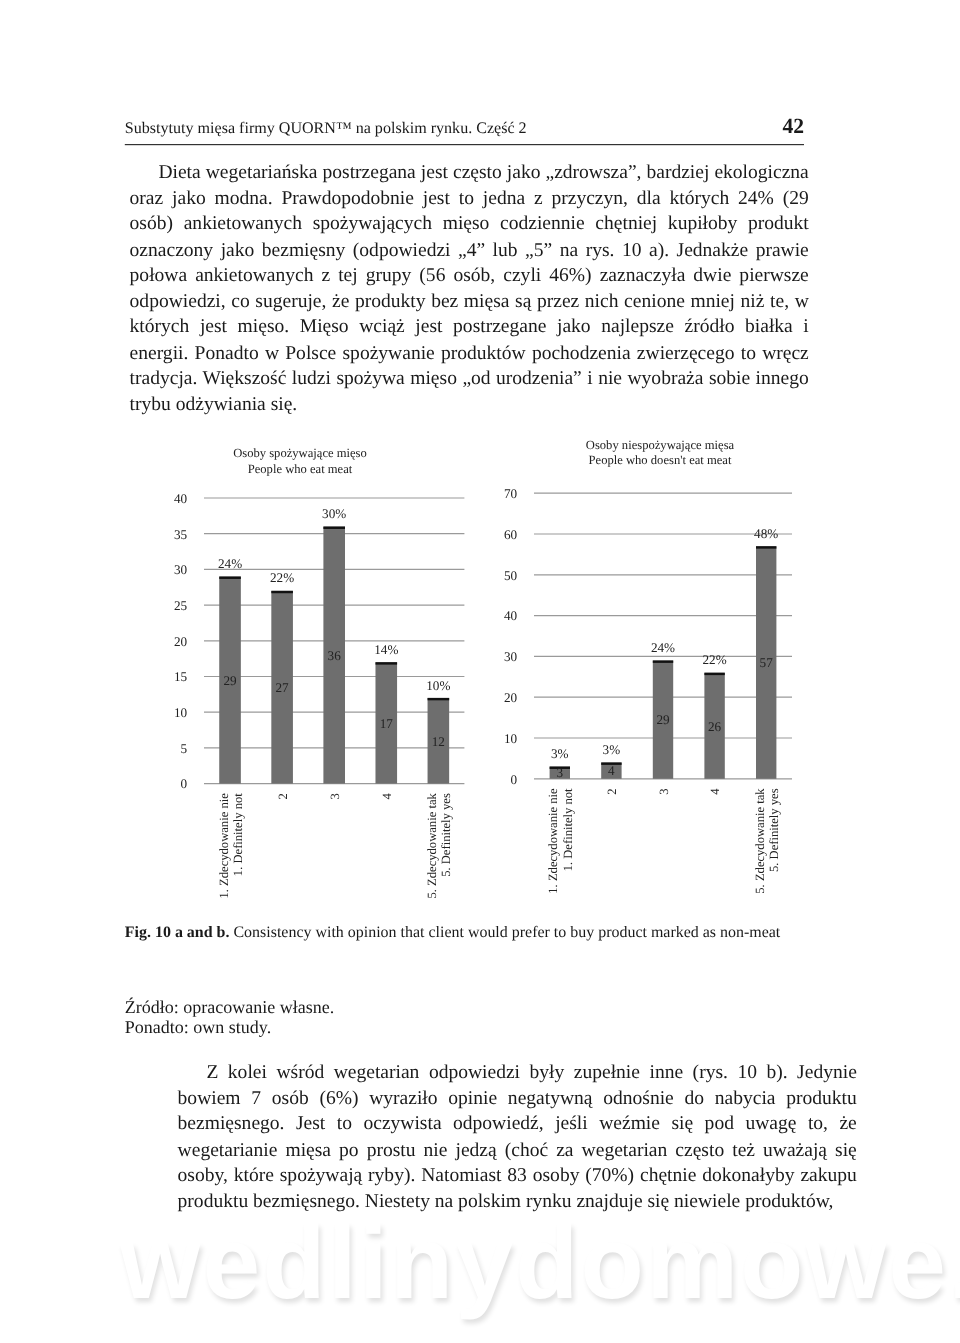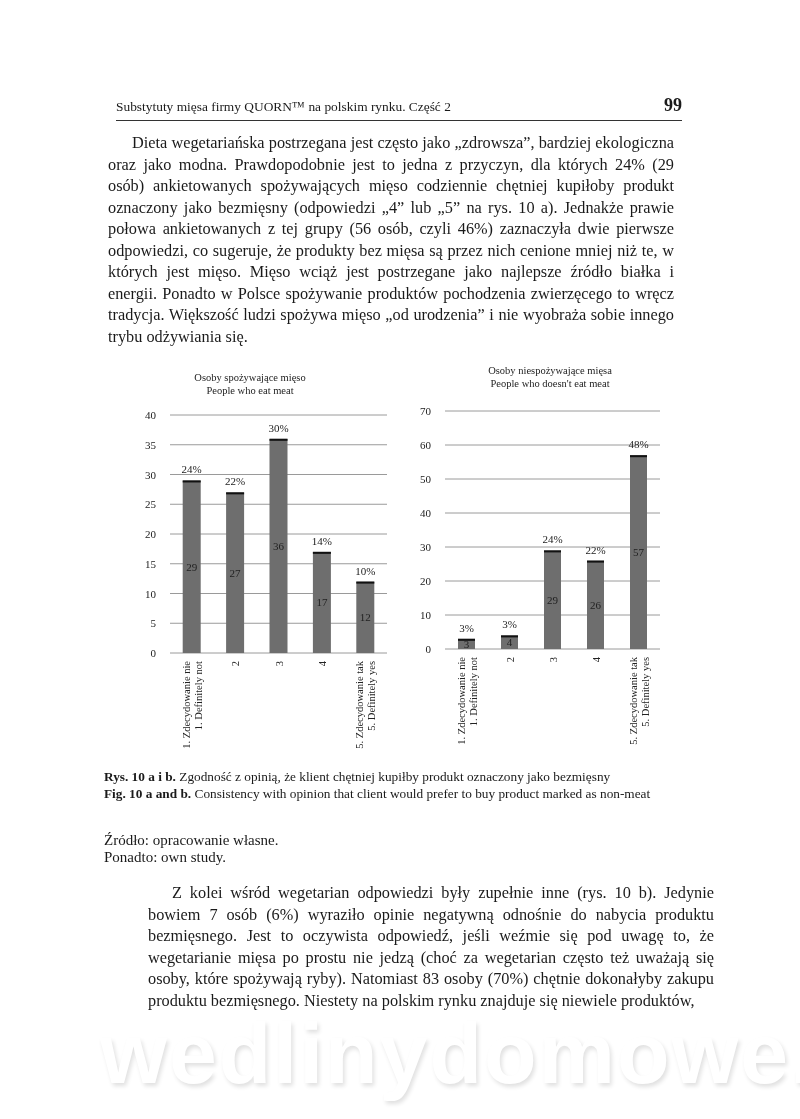--- a/index.html
+++ b/index.html
@@ -1,18 +1,18 @@
 <!DOCTYPE html>
 <html><head>
 <meta charset="utf-8">
 <style>
   html, body { margin: 0; padding: 0; background: #ffffff; }
   body { width: 800px; height: 1119px; position: relative; overflow: hidden;
          font-family: "Liberation Serif", "DejaVu Serif", serif; color: #1a1a1a; }
-  .header { position: absolute; left: 116px; top: 96px; width: 566px; height: 24px;
+  .header { position: absolute; left: 104px; top: 96px; width: 566px; height: 24px;
             border-bottom: 1px solid #333; }
   .header-title { position: absolute; left: 0; top: 3px; font-size: 13.4px; }
   .header-page { position: absolute; right: 0; top: -1px; font-size: 18px; font-weight: bold; }
   .para { position: absolute; left: 108px; width: 566px; font-size: 16.3px; line-height: 21.5px;
           text-align: justify; text-indent: 24px; margin: 0; }
   #p1 { top: 132px; }
   #p2 { top: 882px; margin-left: 40px; }
   .chart { position: absolute; }
   .chart svg { display: block; }
   .chart text { font-family: "Liberation Serif", "DejaVu Serif", serif; fill: #222; }
@@ -21,21 +21,21 @@
   .source { position: absolute; left: 104px; top: 832px; font-size: 15px; line-height: 17px; }
   .watermark { position: absolute; left: 100px; top: 1004px; font-family: "Liberation Sans", sans-serif;
                font-size: 86px; font-weight: bold; color: #ffffff; letter-spacing: 2px;
                text-shadow: 2px 3px 4px rgba(0,0,0,0.12); pointer-events: none; }
 </style>
 </head>
 <body>
 
 <div class="header">
   <span class="header-title">Substytuty mięsa firmy QUORN™ na polskim rynku. Część 2</span>
-  <span class="header-page">99</span>
+  <span class="header-page">42</span>
 </div>
 
 <p id="p1" class="para">Dieta wegetariańska postrzegana jest często jako „zdrowsza”, bardziej ekologiczna oraz jako modna. Prawdopodobnie jest to jedna z przyczyn, dla których 24% (29 osób) ankietowanych spożywających mięso codziennie chętniej kupiłoby produkt oznaczony jako bezmięsny (odpowiedzi „4” lub „5” na rys. 10 a). Jednakże prawie połowa ankietowanych z tej grupy (56 osób, czyli 46%) zaznaczyła dwie pierwsze odpowiedzi, co sugeruje, że produkty bez mięsa są przez nich cenione mniej niż te, w których jest mięso. Mięso wciąż jest postrzegane jako najlepsze źródło białka i energii. Ponadto w Polsce spożywanie produktów pochodzenia zwierzęcego to wręcz tradycja. Większość ludzi spożywa mięso „od urodzenia” i nie wyobraża sobie innego trybu odżywiania się.</p>
 
 <div class="chart" id="chartA" style="left:132px; top:365px;">
   <svg width="270" height="395">
       <text x="118" y="16" text-anchor="middle" font-size="10.5">Osoby spożywające mięso</text>
       <text x="118" y="29" text-anchor="middle" font-size="10.5">People who eat meat</text>
       <line x1="38" x2="255" y1="288" y2="288" stroke="#9a9a9a" stroke-width="1"></line>
       <text x="24" y="292" text-anchor="end" font-size="11">0</text>
@@ -128,21 +128,20 @@
       <rect x="220" y="95.19999999999999" width="17" height="193.8" fill="#6e6e6e"></rect>
       <rect x="220" y="95.19999999999999" width="17" height="2" fill="#111111"></rect>
       <text x="228.5" y="88.19999999999999" text-anchor="middle" font-size="11">48%</text>
       <text x="228.5" y="196.1" text-anchor="middle" font-size="11">57</text>
       <text x="226.5" y="297" text-anchor="end" font-size="10.5" transform="rotate(-90 226.5 297)">5. Zdecydowanie tak</text>
       <text x="238.5" y="297" text-anchor="end" font-size="10.5" transform="rotate(-90 238.5 297)">5. Definitely yes</text>
     </svg>
 </div>
 
 <div class="caption">
-  <div><b>Rys. 10 a i b.</b><span> Zgodność z opinią, że klient chętniej kupiłby produkt oznaczony jako bezmięsny</span></div>
   <div><b>Fig. 10 a and b.</b><span> Consistency with opinion that client would prefer to buy product marked as non-meat</span></div>
 </div>
 
 <div class="source">
   <div>Źródło: opracowanie własne.</div>
   <div>Ponadto: own study.</div>
 </div>
 
 <p id="p2" class="para">Z kolei wśród wegetarian odpowiedzi były zupełnie inne (rys. 10 b). Jedynie bowiem 7 osób (6%) wyraziło opinie negatywną odnośnie do nabycia produktu bezmięsnego. Jest to oczywista odpowiedź, jeśli weźmie się pod uwagę to, że wegetarianie mięsa po prostu nie jedzą (choć za wegetarian często też uważają się osoby, które spożywają ryby). Natomiast 83 osoby (70%) chętnie dokonałyby zakupu produktu bezmięsnego. Niestety na polskim rynku znajduje się niewiele produktów,</p>
 

